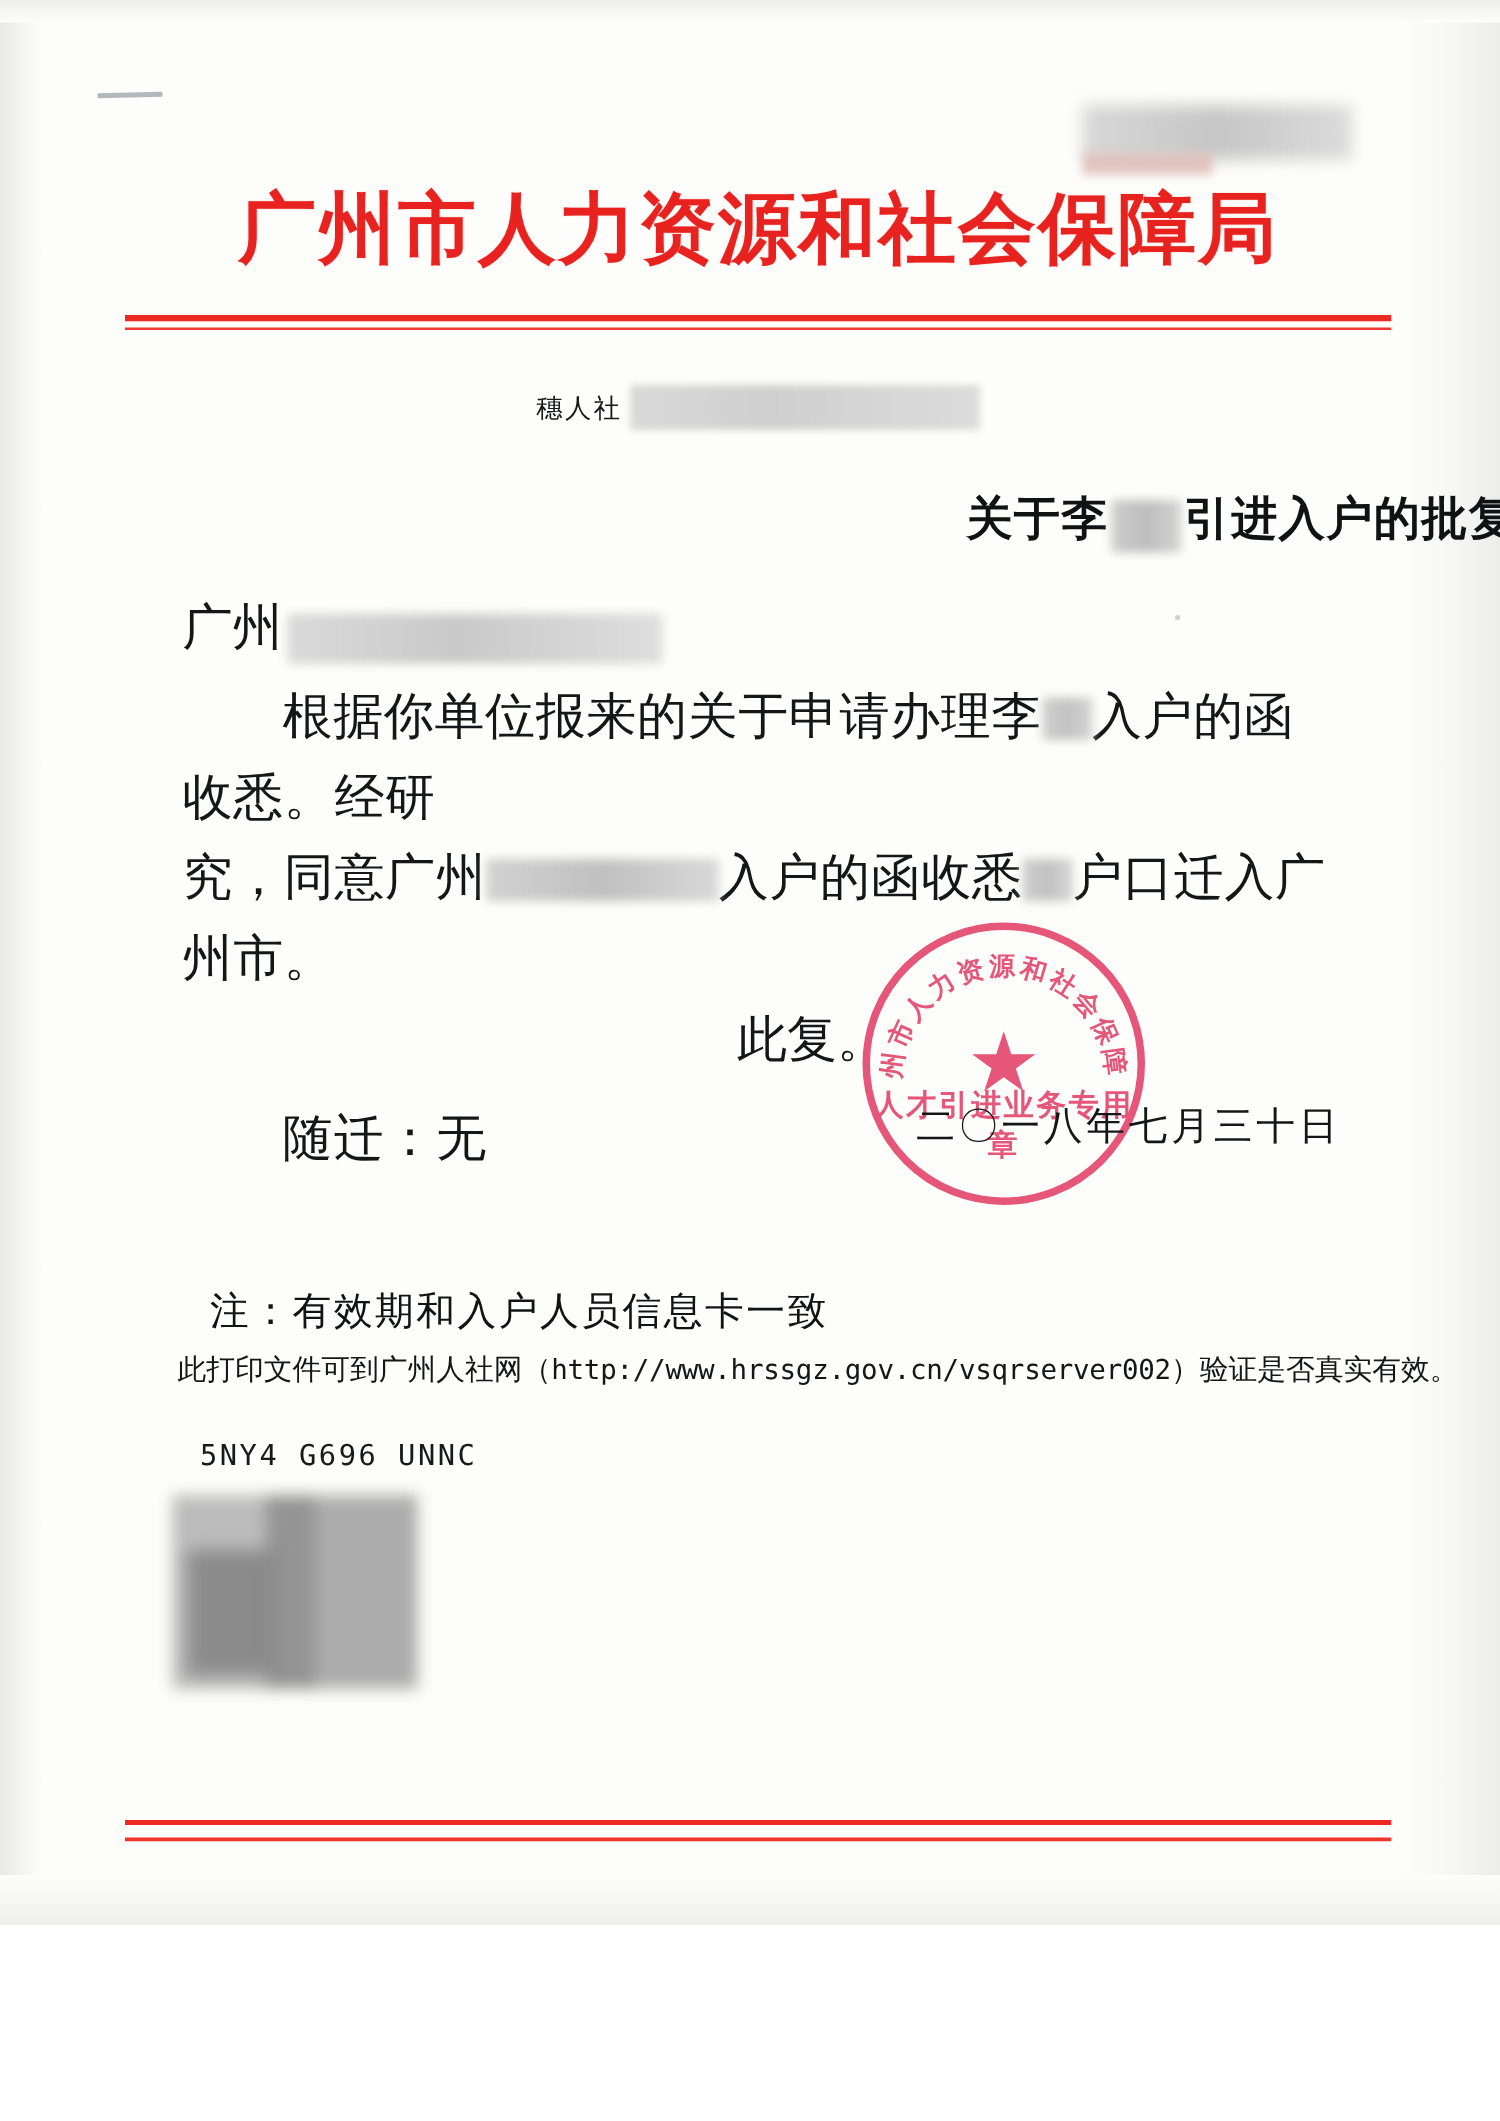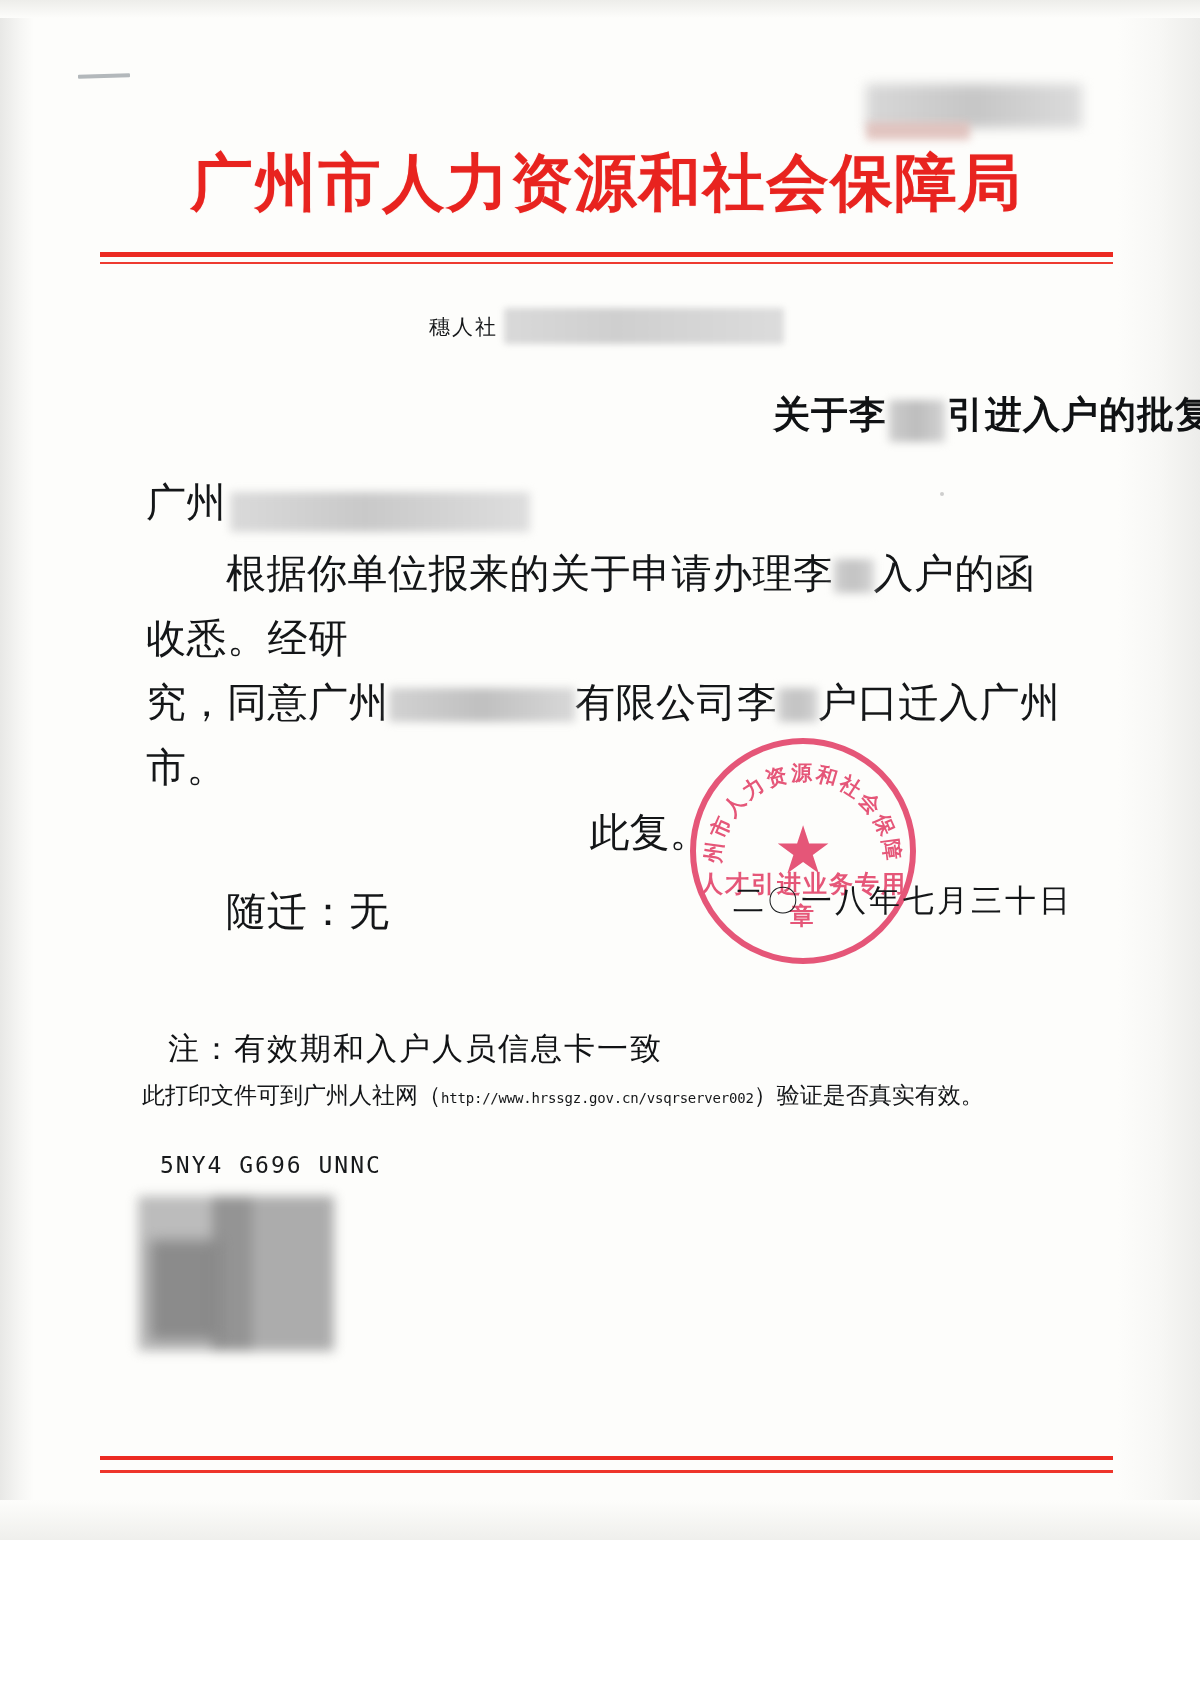--- a/index.html
+++ b/index.html
@@ -247,21 +247,21 @@
     left: 142px;
     right: 140px;
     top: 1080px;
     font-family: "DejaVu Serif", "Liberation Serif", serif;
     font-size: 23px;
     color: #141618;
     white-space: nowrap;
   }
   .note-verify .mono {
     font-family: "DejaVu Sans Mono", "Liberation Mono", monospace;
-    font-size: 14px;
+    font-size: 22px;
     letter-spacing: -.2px;
   }
 
   
   .code-text {
     position: absolute;
     left: 160px;
     top: 1152px;
     font-family: "DejaVu Sans Mono", "Liberation Mono", monospace;
     font-size: 23px;
@@ -365,21 +365,21 @@
 
     <div class="recipient">
       <span>广州</span><span class="redact r-unit"></span>
     </div>
 
     <div class="para">
       <span>根据你单位报来的关于申请办理李</span><span class="inline-blur-sm"></span><span>入户的函收悉。经研</span>
     </div>
 
     <div class="para para2">
-      <span>究，同意广州</span><span class="inline-blur-lg"></span><span>有限公司李</span><span class="inline-blur-sm"></span><span>户口迁入广州市。</span>
+      <span>究，同意广州</span><span class="inline-blur-lg"></span><span>入户的函收悉</span><span class="inline-blur-sm"></span><span>户口迁入广州市。</span>
     </div>
 
     <div class="para-close">此复。</div>
 
     <div class="follow-row">
       <span>随迁：</span><span>无</span>
     </div>
   </div>
 
   <div class="seal">

